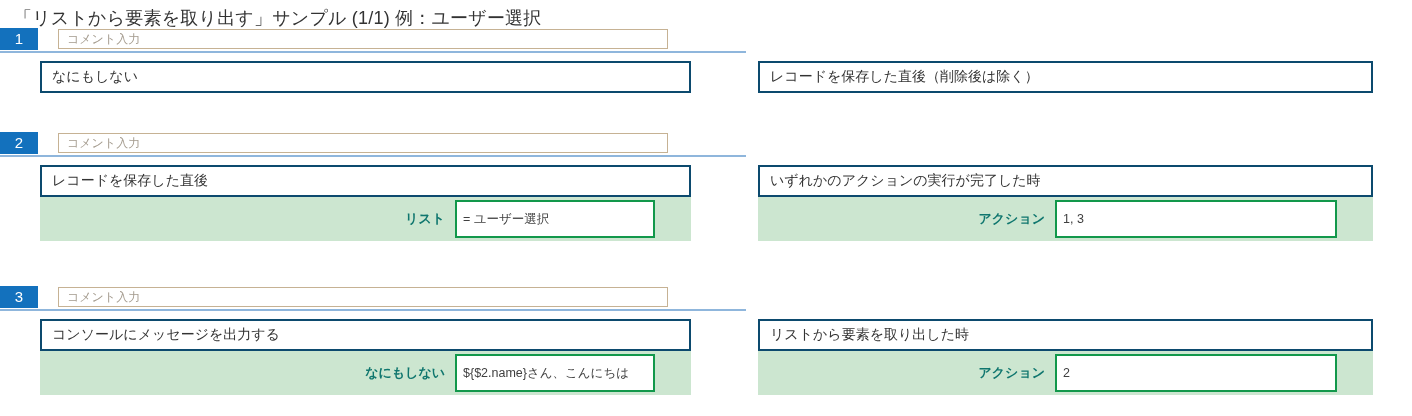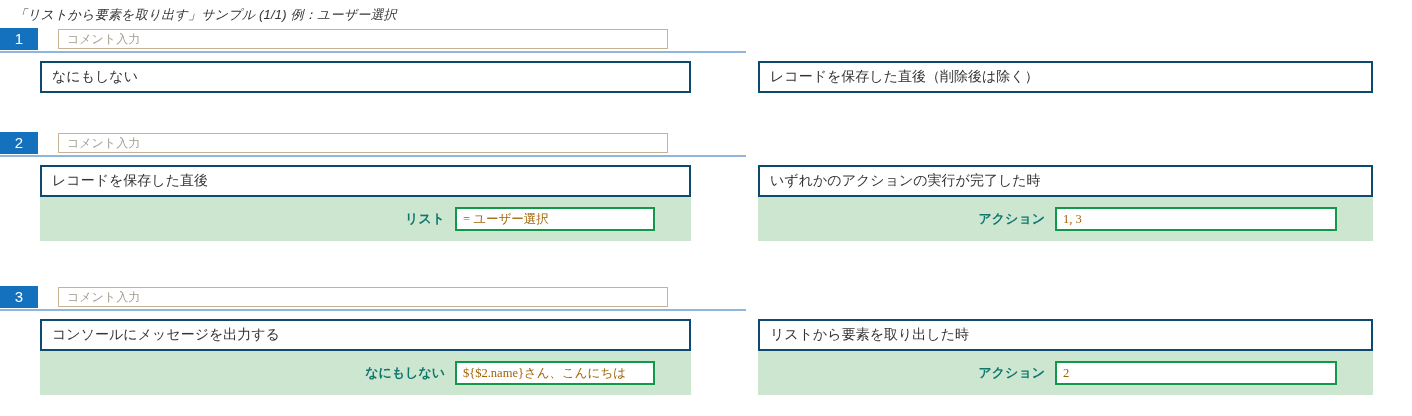--- a/index.html
+++ b/index.html
@@ -5,21 +5,21 @@
   html, body { margin: 0; padding: 0; background: #ffffff; }
   * { box-sizing: border-box; }
   body {
     font-family: "Liberation Sans", "DejaVu Sans", sans-serif;
     width: 1412px; height: 416px; overflow: hidden;
   }
   .canvas { position: relative; width: 1412px; height: 416px; background: #ffffff; }
 
   .page-title {
     position: absolute; left: 14px; top: 6px;
-    font-size: 13px; color: #333333; letter-spacing: 0.2px; font-style: italic;
+    font-size: 18px; color: #333333; letter-spacing: 0.2px;
   }
 
   .step { position: absolute; left: 0; width: 1412px; }
   .step-1 { top: 28px; }
   .step-2 { top: 132px; }
   .step-3 { top: 286px; }
 
   .step-header { display: flex; align-items: flex-start; height: 23px; }
   .step-badge {
     width: 38px; height: 22px; background: #1371bd; color: #ffffff;
@@ -46,23 +46,23 @@
     height: 32px; display: flex; align-items: center;
     padding: 0 10px; font-size: 14px; color: #333333;
   }
   .panel {
     background: #cce6d0; height: 44px;
     display: flex; align-items: center; justify-content: flex-end;
     padding-right: 36px;
   }
   .field-label { font-size: 13px; font-weight: bold; color: #0f766e; margin-right: 10px; }
   .field-input {
-    border: 2px solid #12984b; background: #ffffff; height: 24px;
-    font-size: 12.5px; color: #a16207; padding: 0 6px; outline: none;
-    font-family: Liberation Serif, serif;
+    border: 2px solid #12984b; background: #ffffff; height: 38px;
+    font-size: 12.5px; color: #404040; padding: 0 6px; outline: none;
+    font-family: Liberation Sans, sans-serif;
   }
   .col-action .field-input { width: 200px; }
   .col-condition .field-input { width: 282px; }
 </style>
 </head>
 <body>
 
 <div class="canvas">
 
   <div class="page-title">「リストから要素を取り出す」サンプル (1/1) 例：ユーザー選択</div>

